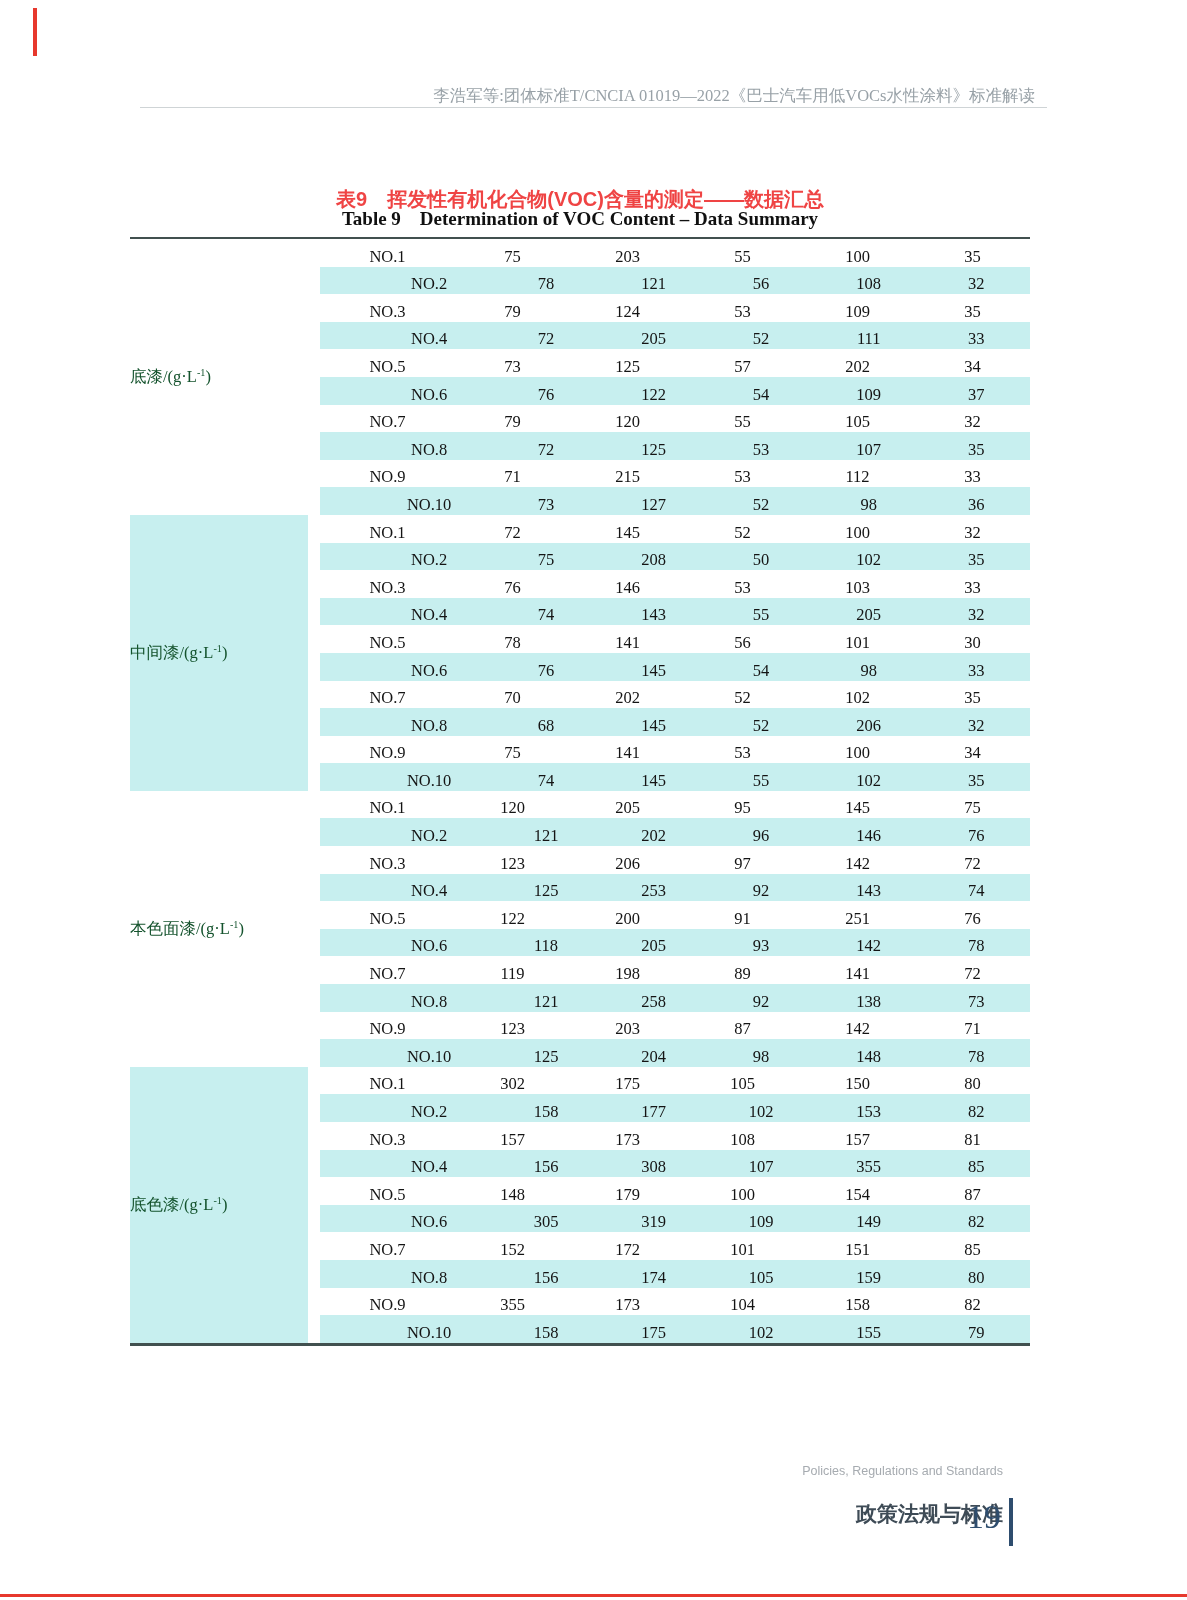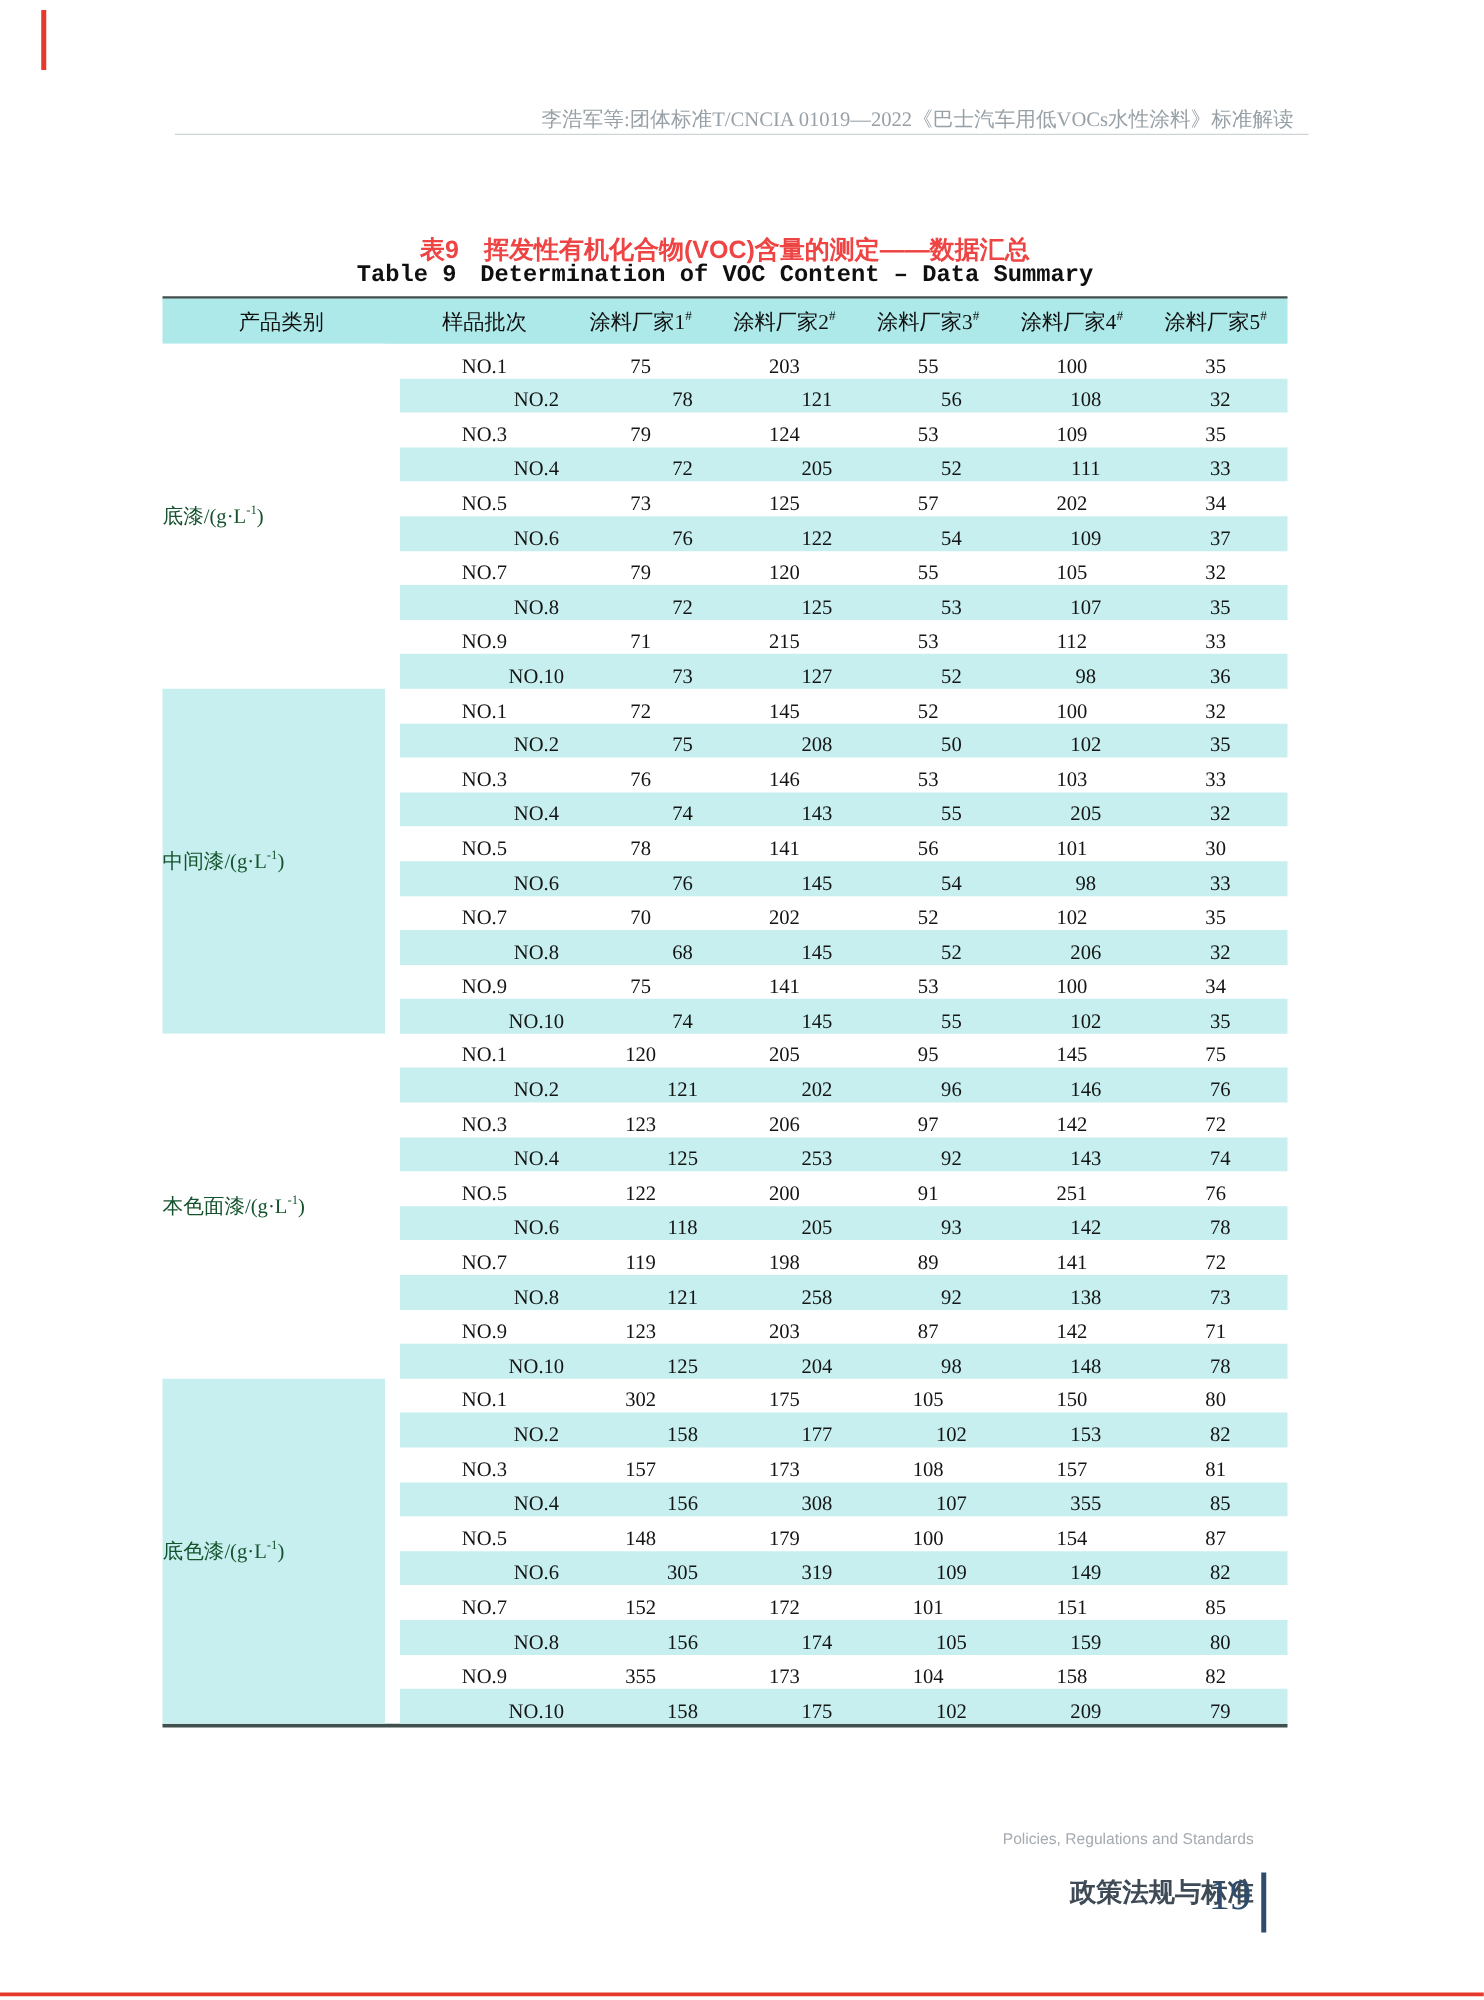--- a/index.html
+++ b/index.html
@@ -23,21 +23,21 @@
   .header-rule{position:absolute;top:107px;left:140px;width:907px;height:1px;background:#cfd4d6;}
 
   
   .table-title-zh{
     position:absolute;top:186px;left:130px;width:900px;text-align:center;
     font-size:20px;font-weight:bold;color:#ef4444;
     font-family:"Liberation Sans","DejaVu Sans",sans-serif;
   }
   .table-title-en{
     position:absolute;top:206px;left:130px;width:900px;text-align:center;
-    font-size:19px;font-weight:bold;color:#101010;font-family:Liberation Mono, monospace;
+    font-size:19px;font-weight:bold;color:#101010;
   }
 
   
   .tbl{
     position:absolute;top:237px;left:130px;width:900px;
     border-top:2px solid var(--tbl-border);
     border-bottom:3px solid var(--tbl-border);
   }
   .tbl-header{
     display:flex;height:36px;align-items:center;background:var(--header-bg);
@@ -83,29 +83,20 @@
 
 <div class="red-tick"></div>
 
 <div class="page-header-text">李浩军等:团体标准T/CNCIA 01019—2022《巴士汽车用低VOCs水性涂料》标准解读</div>
 <div class="header-rule"></div>
 
 <div class="table-title-zh">表9　挥发性有机化合物(VOC)含量的测定——数据汇总</div>
 <div class="table-title-en">Table 9　Determination of VOC Content – Data Summary</div>
 
 <div class="tbl">
-  <div class="tbl-header">
-      <div class="hcell c0">产品类别</div>
-      <div class="hcell c1">样品批次</div>
-      <div class="hcell c2">涂料厂家1<sup>#</sup></div>
-      <div class="hcell c3">涂料厂家2<sup>#</sup></div>
-      <div class="hcell c4">涂料厂家3<sup>#</sup></div>
-      <div class="hcell c5">涂料厂家4<sup>#</sup></div>
-      <div class="hcell c6">涂料厂家5<sup>#</sup></div>
-    </div>
   <div>
       <div class="block">
         <div class="cat-bg"></div>
         <div class="cat-label">底漆/(g·L<sup>-1</sup>)</div>
         <div class="rows">
           <div class="row">
             <div class="cell batch">NO.1</div>
             <div class="cell val">75</div>
             <div class="cell val">203</div>
             <div class="cell val">55</div>
@@ -432,21 +423,21 @@
             <div class="cell val">173</div>
             <div class="cell val">104</div>
             <div class="cell val">158</div>
             <div class="cell val">82</div>
           </div>
           <div class="row striped">
             <div class="cell batch">NO.10</div>
             <div class="cell val">158</div>
             <div class="cell val">175</div>
             <div class="cell val">102</div>
-            <div class="cell val">209</div>
+            <div class="cell val">155</div>
             <div class="cell val">79</div>
           </div>
         </div>
       </div>
     </div>
 </div>
 
 <div class="footer-zh">政策法规与标准</div>
 <div class="footer-en">Policies, Regulations and Standards</div>
 <div class="footer-bar"></div>

